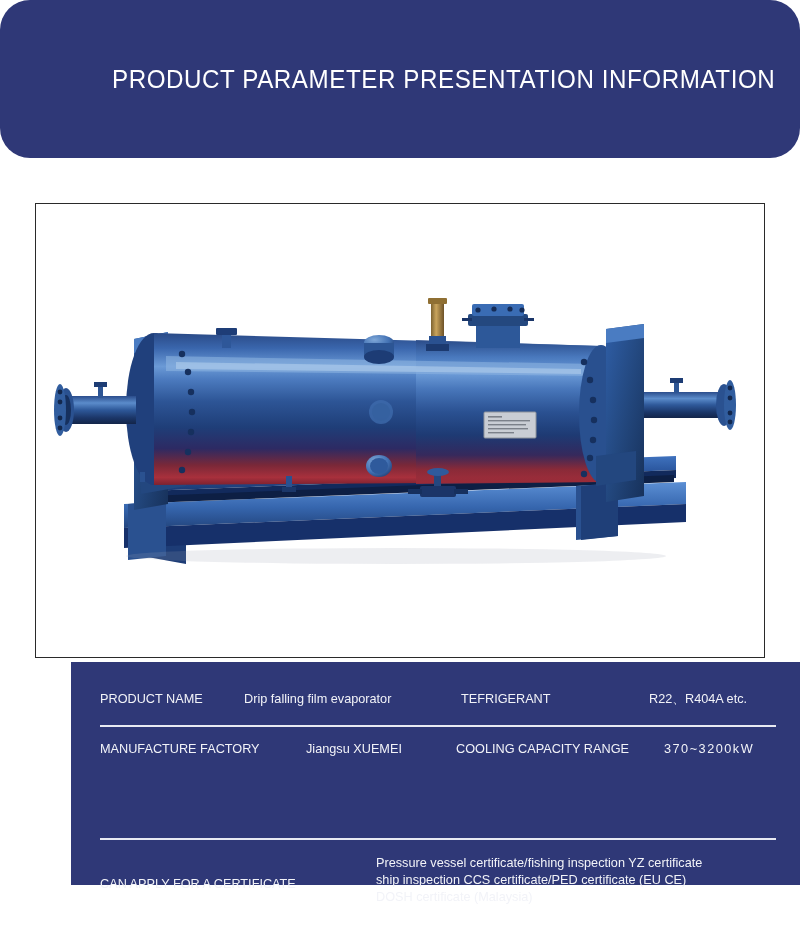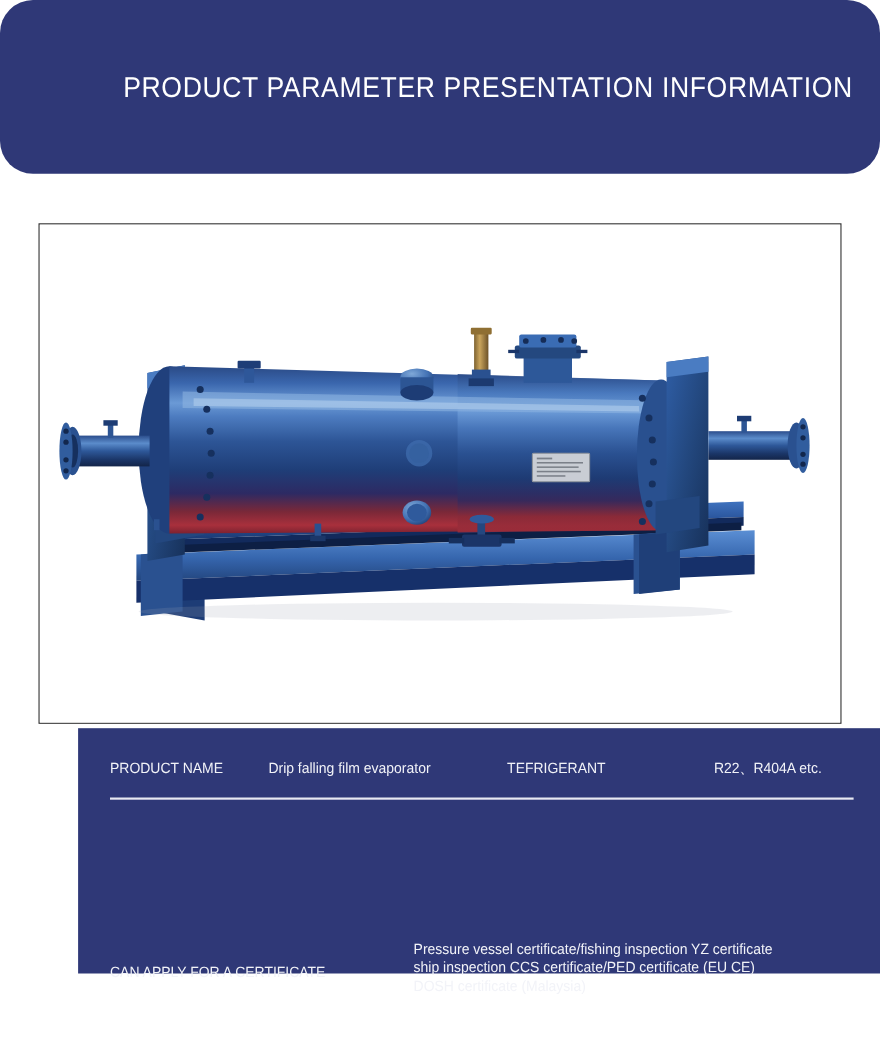--- a/index.html
+++ b/index.html
@@ -339,20 +339,27 @@
 <div class="spec-panel">
 
   <div class="spec-row row-1">
     <div class="cell r1-label">PRODUCT NAME</div>
     <div class="cell r1-value">Drip falling film evaporator</div>
     <div class="cell r1-label2">TEFRIGERANT</div>
     <div class="cell r1-value2">R22、R404A etc.</div>
     <div class="row-sep sep-1"></div>
   </div>
 
+  <div class="spec-row row-2">
+    <div class="cell r2-label">MANUFACTURE FACTORY</div>
+    <div class="cell r2-value">Jiangsu XUEMEI</div>
+    <div class="cell r2-label2">COOLING CAPACITY RANGE</div>
+    <div class="cell r2-value2">370~3200kW</div>
+    <div class="row-sep sep-2"></div>
+  </div>
 
 
   <div class="spec-row row-4">
     <div class="cell r4-label">CAN APPLY FOR A CERTIFICATE</div>
     <div class="cell cell-multiline r4-value">Pressure vessel certificate/fishing inspection YZ certificate
 ship inspection CCS certificate/PED certificate (EU CE)
 DOSH certificate (Malaysia)</div>
   </div>
 
 </div>

